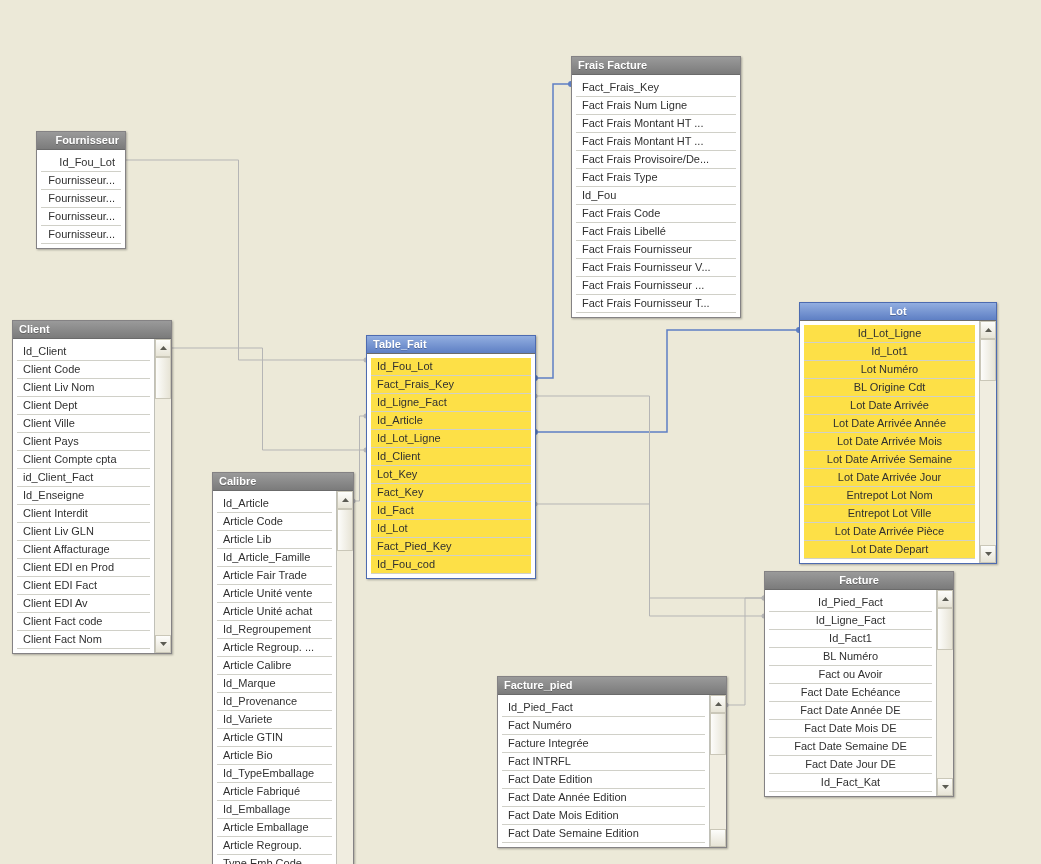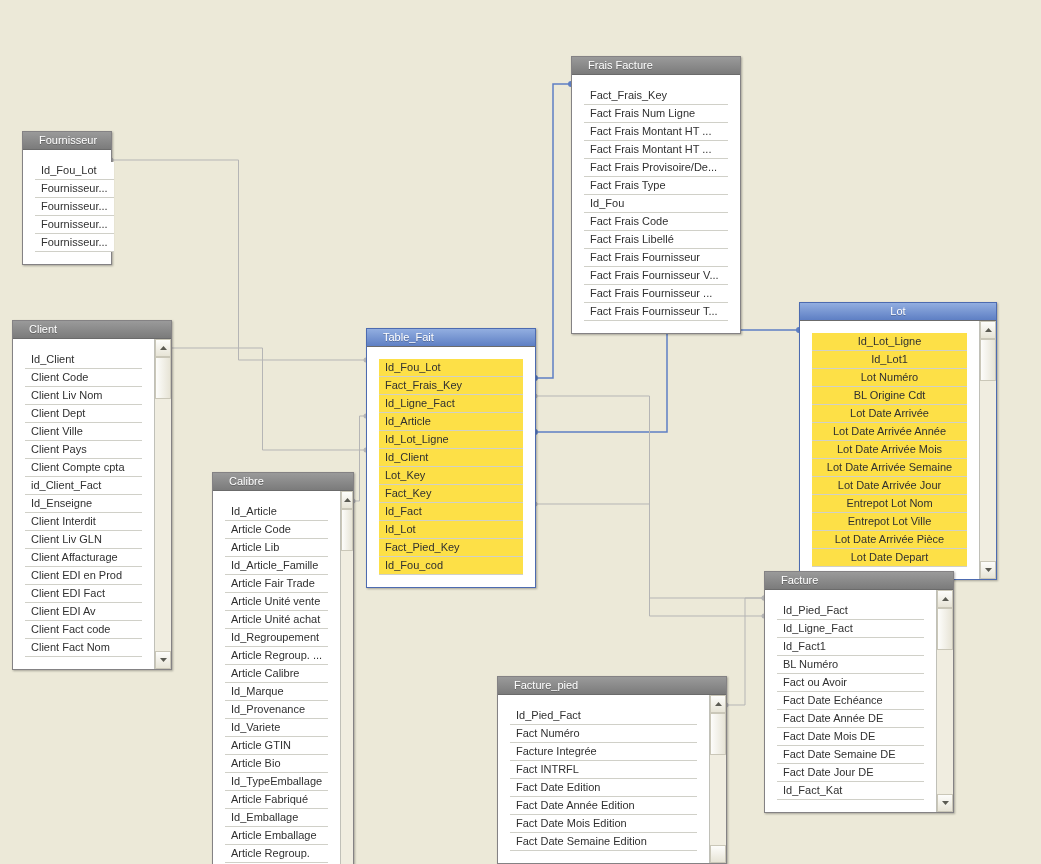--- a/index.html
+++ b/index.html
@@ -1,24 +1,24 @@
 <!DOCTYPE html>
 <html><head>
 <meta charset="utf-8">
 <style>
   html,body{margin:0;padding:0;width:1041px;height:864px;overflow:hidden}
   body{background:#ece9d8;font:11px Tahoma,Geneva,sans-serif;color:#303030;position:relative}
   svg.links{position:absolute;left:0;top:0;width:1041px;height:864px;pointer-events:none}
   .tbl{position:absolute;background:#fff;border:1px solid #848284;box-shadow:1px 1px 2px rgba(0,0,0,.3)}
-  .tbl .hdr{font-weight:normal;color:#fff;height:17px;line-height:17px;padding:0 16px;
+  .tbl .hdr{font-weight:bold;color:#fff;height:17px;line-height:17px;padding:0 6px;
             background:linear-gradient(to bottom,#9a9a9a,#7b7b7b);
             border-bottom:1px solid #6b6b6b;text-shadow:0 1px 0 rgba(0,0,0,.25)}
   .tbl.sel .hdr{background:linear-gradient(to bottom,#92aee0,#5e7fc4)}
   .tbl .body{position:relative;display:flex}
-  .tbl ul{list-style:none;margin:12px;padding:0;flex:1}
+  .tbl ul{list-style:none;margin:4px;padding:0;flex:1}
   .tbl li{height:17px;line-height:17px;padding:0 6px;border-bottom:1px solid #d0d0c8;
           white-space:nowrap;overflow:hidden;text-overflow:ellipsis;background:#fff}
   .tbl .sb{width:16px;background:#ece9d8;border-left:1px solid #c0c0b8;display:flex;flex-direction:column}
   .tbl .sb .btn{height:16px;background:linear-gradient(to bottom,#fdfdfb,#e7e4d6);
                border:1px solid #cac7b8;margin:0;display:flex;align-items:center;justify-content:center}
   .tbl .sb .trk{flex:1;background:#f0ede0}
   .tbl .sb .thumb{background:linear-gradient(to right,#fdfdfb,#e7e4d6);border:1px solid #cac7b8;height:40px}
   .tbl .sb svg{width:7px;height:4px}
   .tbl.sel li{background:#fde047}
   .tbl.sel{border-color:#4d6bb0}
@@ -46,21 +46,21 @@
     <circle cx="535" cy="396" r="2.5" fill="#b5b5b5"></circle>
     <circle cx="764" cy="616" r="2.5" fill="#b5b5b5"></circle>
     <path d="M 535 504 L 649.5 504 L 649.5 598 L 764 598" fill="none" stroke="#b5b5b5" stroke-width="1"></path>
     <circle cx="535" cy="504" r="2.5" fill="#b5b5b5"></circle>
     <circle cx="764" cy="598" r="2.5" fill="#b5b5b5"></circle>
     <path d="M 726 705 L 745 705 L 745 598 L 764 598" fill="none" stroke="#b5b5b5" stroke-width="1"></path>
     <circle cx="726" cy="705" r="2.5" fill="#b5b5b5"></circle>
     <circle cx="764" cy="598" r="2.5" fill="#b5b5b5"></circle>
   </svg>
 
-<div class="tbl" style="left: 22px; top: 131px; width: 88px;">
+<div class="tbl" style="left: 36px; top: 131px; width: 88px; text-align: right;">
     <div class="hdr">Fournisseur</div>
     <div class="body">
       <ul>
         <li>Id_Fou_Lot</li>
         <li>Fournisseur...</li>
         <li>Fournisseur...</li>
         <li>Fournisseur...</li>
         <li>Fournisseur...</li>
       </ul>
     </div>
@@ -135,21 +135,21 @@
           <svg viewBox="0 0 7 4">
             <path d="M0 4 L3.5 0 L7 4 Z" fill="#5b5b53"></path>
           </svg>
         </div>
         <div class="trk">
           <div class="thumb"></div>
         </div>
       </div>
     </div>
   </div>
-<div class="tbl sel" style="left: 366px; top: 328px; width: 168px;">
+<div class="tbl sel" style="left: 366px; top: 335px; width: 168px;">
     <div class="hdr">Table_Fait</div>
     <div class="body">
       <ul>
         <li>Id_Fou_Lot</li>
         <li>Fact_Frais_Key</li>
         <li>Id_Ligne_Fact</li>
         <li>Id_Article</li>
         <li>Id_Lot_Ligne</li>
         <li>Id_Client</li>
         <li>Lot_Key</li>
@@ -209,21 +209,21 @@
           <div class="thumb"></div>
         </div>
         <div class="btn">
           <svg viewBox="0 0 7 4">
             <path d="M0 0 L3.5 4 L7 0 Z" fill="#5b5b53"></path>
           </svg>
         </div>
       </div>
     </div>
   </div>
-<div class="tbl" style="left: 764px; top: 571px; width: 188px;">
+<div class="tbl" style="left: 764px; top: 571px; width: 188px; text-align: center;">
     <div class="hdr">Facture</div>
     <div class="body">
       <ul>
         <li>Id_Pied_Fact</li>
         <li>Id_Ligne_Fact</li>
         <li>Id_Fact1</li>
         <li>BL Numéro</li>
         <li>Fact ou Avoir</li>
         <li>Fact Date Echéance</li>
         <li>Fact Date Année DE</li>

